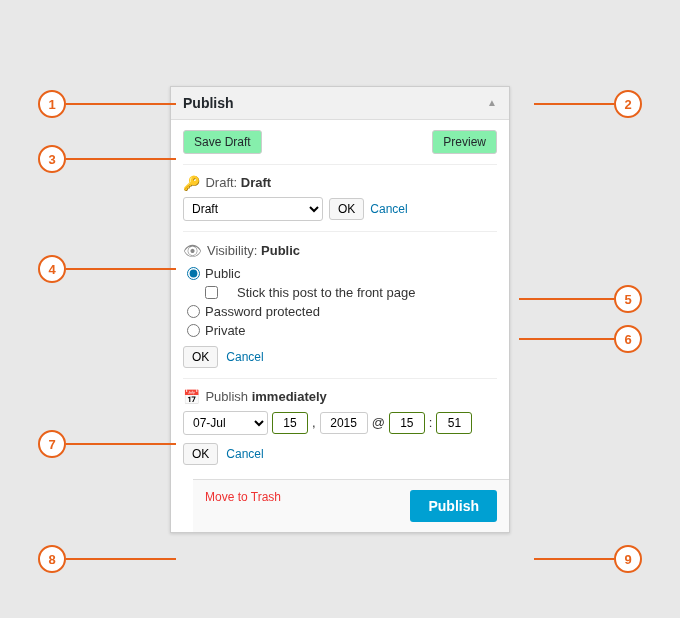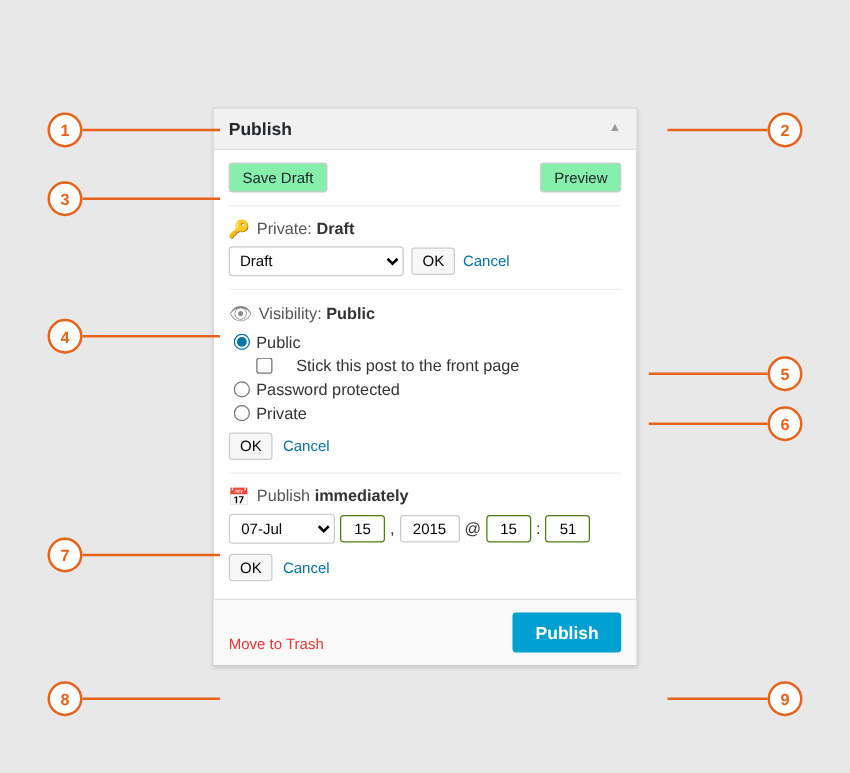--- a/index.html
+++ b/index.html
@@ -211,22 +211,23 @@
       border-radius: 3px;
       width: 48px;
       text-align: center;
     }
 
     .panel-footer {
       background: #f9f9f9;
       border-top: 1px solid #ddd;
       padding: 10px 12px;
       display: flex;
-      align-items: flex-end;
+      align-items: flex-start;
       justify-content: space-between;
+      margin-left: 22px;
     }
 
     .move-to-trash {
       color: #e33;
       text-decoration: none;
       font-size: 12px;
       cursor: pointer;
     }
 
     
@@ -301,21 +302,21 @@
       <div class="row-buttons">
         <button class="btn">Save Draft</button>
         <button class="btn">Preview</button>
       </div>
 
       <hr class="divider">
 
       <div class="status-row">
         <span class="status-icon">🔑</span>
         <span class="status-text">
-          <span>Private:</span>
+          <span>Draft:</span>
           <strong>Draft</strong>
         </span>
       </div>
 
       <div class="select-row">
         <select>
           <option>Draft</option>
           <option>Pending Review</option>
         </select>
         <button class="btn-ok">OK</button>

